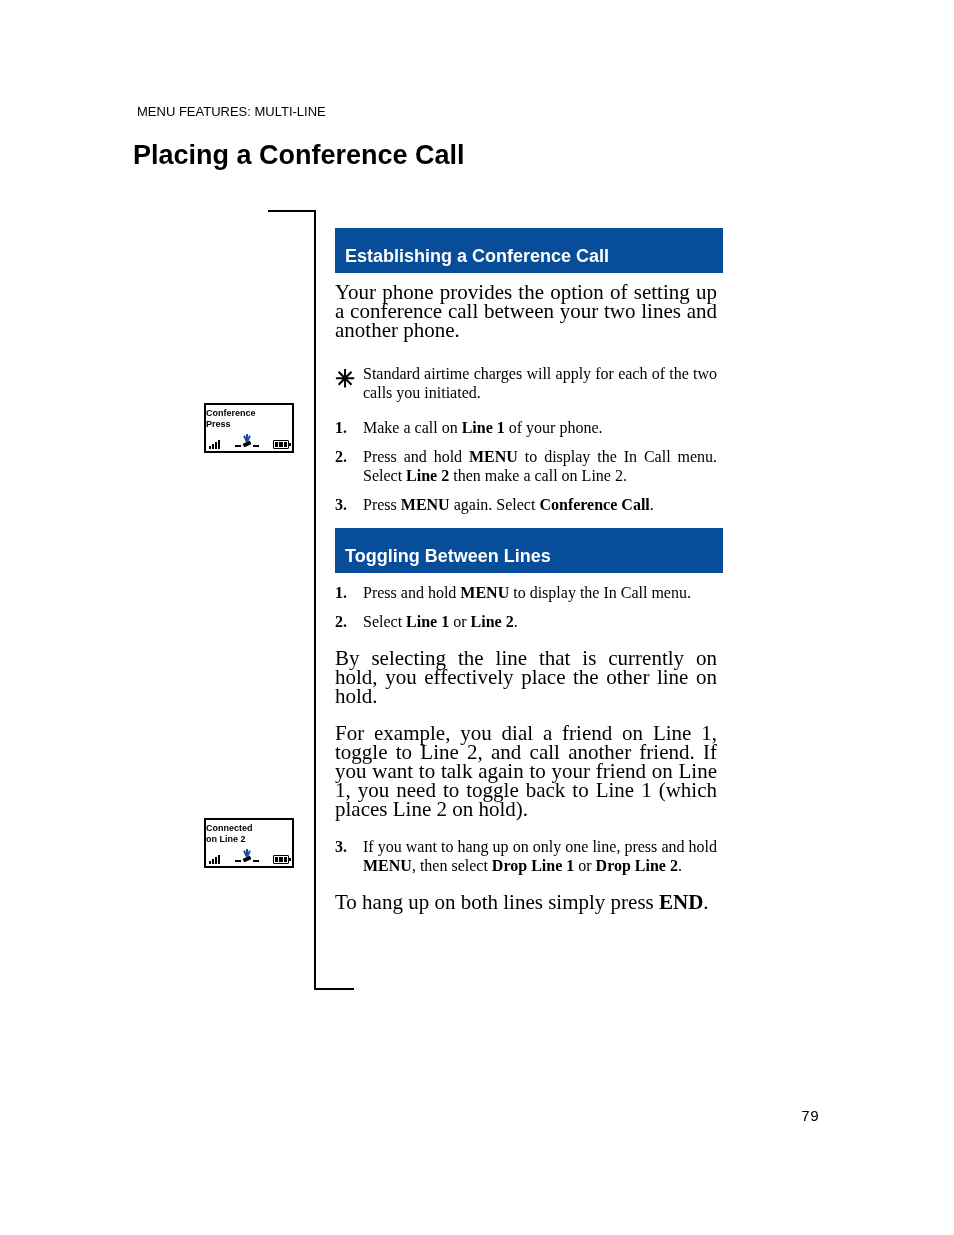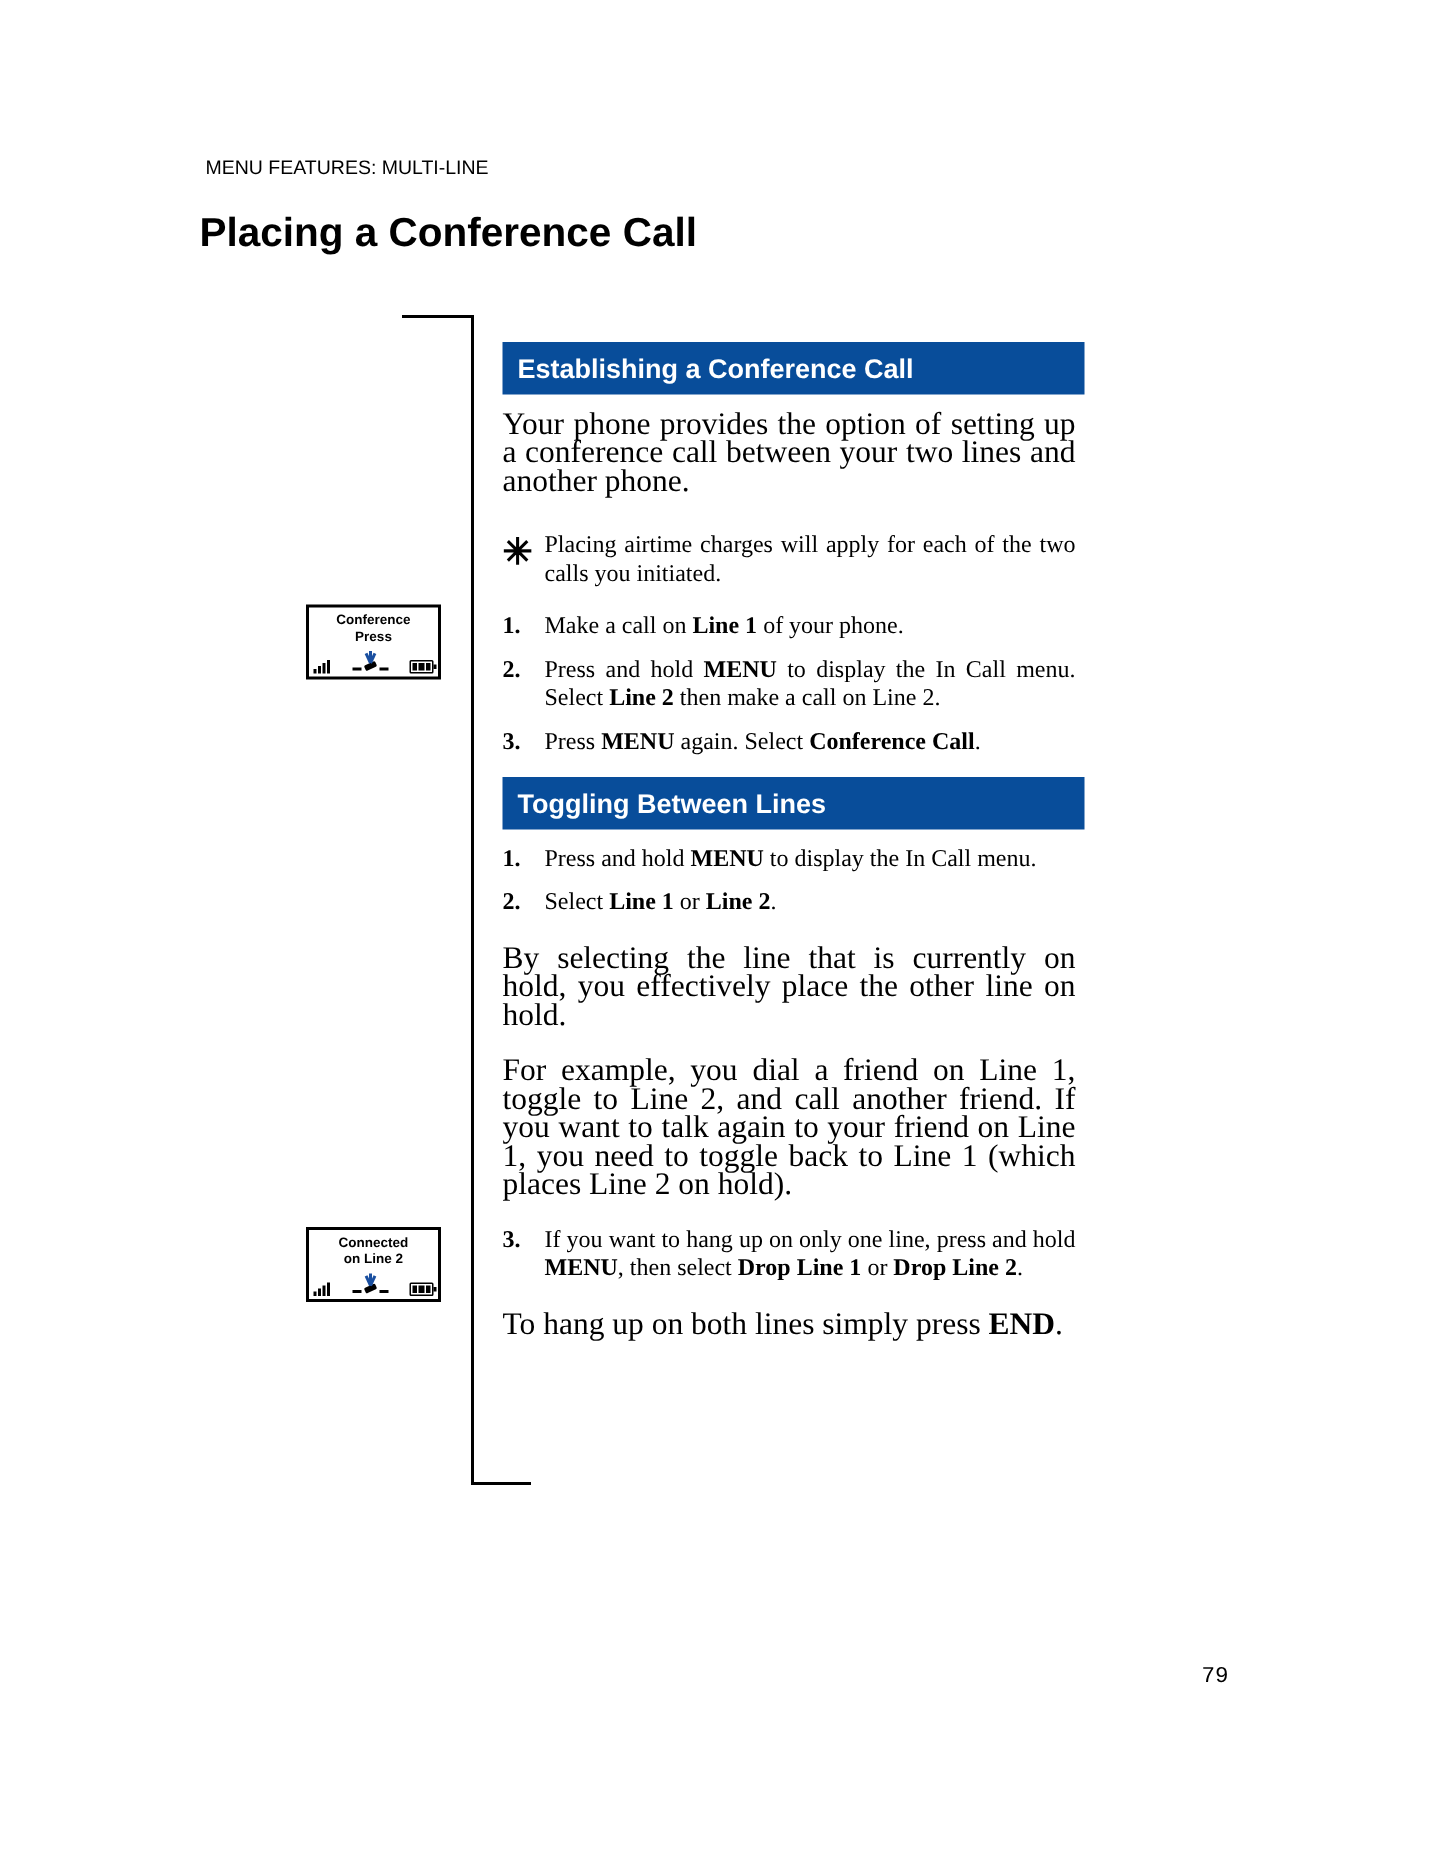--- a/index.html
+++ b/index.html
@@ -3,32 +3,32 @@
 <meta charset="utf-8">
 <style>
   html,body{margin:0;padding:0;background:#fff;font-family:"Times New Roman",Times,serif;color:#000}
   .page{position:relative;width:954px;height:1164px;margin:0 auto}
   .breadcrumb{position:absolute;left:137px;top:104px;font-family:Arial,Helvetica,sans-serif;font-size:13px;color:#000}
   .page-title{position:absolute;left:133px;top:140px;font-family:Arial,Helvetica,sans-serif;font-weight:bold;font-size:27px;color:#000}
   .side-rule-v{position:absolute;left:314px;top:210px;width:2px;height:780px;background:#000}
   .side-rule-h-top{position:absolute;left:268px;top:210px;width:48px;height:2px;background:#000}
   .side-rule-h-bot{position:absolute;left:314px;top:988px;width:40px;height:2px;background:#000}
   .content{position:absolute;left:335px;top:214px;width:390px}
-  .sec-bar{color:#fff;background:#084d9a;font-family:Arial,Helvetica,sans-serif;font-weight:bold;font-size:18px;padding:8px 8px 6px 10px;width:370px}
+  .sec-bar{color:#fff;background:#084d9a;font-family:Arial,Helvetica,sans-serif;font-weight:bold;font-size:18px;padding:18px 8px 6px 10px;width:370px}
   .body{font-size:21px;line-height:19px;text-align:justify;width:382px}
   .step-block{margin-top:16px;width:382px;display:flex;font-size:16px;line-height:19px}
   .step-num{width:28px;font-weight:bold;flex:none}
   .step-txt{flex:1;text-align:justify}
   .step-txt b{font-weight:bold}
   .tip{margin-top:24px;width:382px;display:flex;font-size:16px;line-height:19px}
   .tip-ico{width:28px;flex:none;font-family:Arial,sans-serif;font-size:24px;font-weight:bold;line-height:18px;padding-top:6px}
   .tip-txt{flex:1;text-align:justify}
   .screen{position:absolute;width:90px}
   .screen-box{border:2px solid #000;width:90px;height:50px;box-sizing:border-box;position:relative;background:#fff}
-  .scr-line{position:absolute;font-family:Arial,Helvetica,sans-serif;font-size:9px;font-weight:bold;color:#000;text-align:center;width:100%}
+  .scr-line{position:absolute;font-family:Arial,Helvetica,sans-serif;font-size:9px;font-weight:bold;color:#000;text-align:left;width:100%}
   .scr-l1{top:3px}
   .scr-l2{top:14px}
   .scr-bot{position:absolute;bottom:2px;left:3px;right:3px;display:flex;justify-content:space-between;align-items:flex-end;height:14px}
   .sig{display:flex;align-items:flex-end;gap:1px}
   .sig span{display:block;width:2px;background:#000}
   .sig span:nth-child(1){height:3px}.sig span:nth-child(2){height:5px}.sig span:nth-child(3){height:7px}.sig span:nth-child(4){height:9px}
   .conn{position:relative;width:24px;height:12px}
   .conn .dash{position:absolute;width:6px;height:2px;background:#000;top:8px}
   .conn .d1{left:0}.conn .d2{right:0}
   .conn .plug{position:absolute;left:8px;top:5px;width:8px;height:4px;background:#000;transform:rotate(-25deg);border-radius:1px}
@@ -112,21 +112,21 @@
 
   <div class="content">
 
     <div style="height:14px"></div>
     <div class="sec-bar">Establishing a Conference Call</div>
 
     <div class="body" style="margin-top:10px">Your phone provides the option of setting up a conference call between your two lines and another phone.</div>
 
     <div class="tip">
       <div class="tip-ico">✳</div>
-      <div class="tip-txt">Placing airtime charges will apply for each of the two calls you initiated.</div>
+      <div class="tip-txt">Standard airtime charges will apply for each of the two calls you initiated.</div>
     </div>
 
     <div class="step-block">
       <div class="step-num">1.</div>
       <div class="step-txt">
         <span>Make a call on </span><b>Line 1</b><span> of your phone.</span>
       </div>
     </div>
 
     <div class="step-block" style="margin-top:10px">

